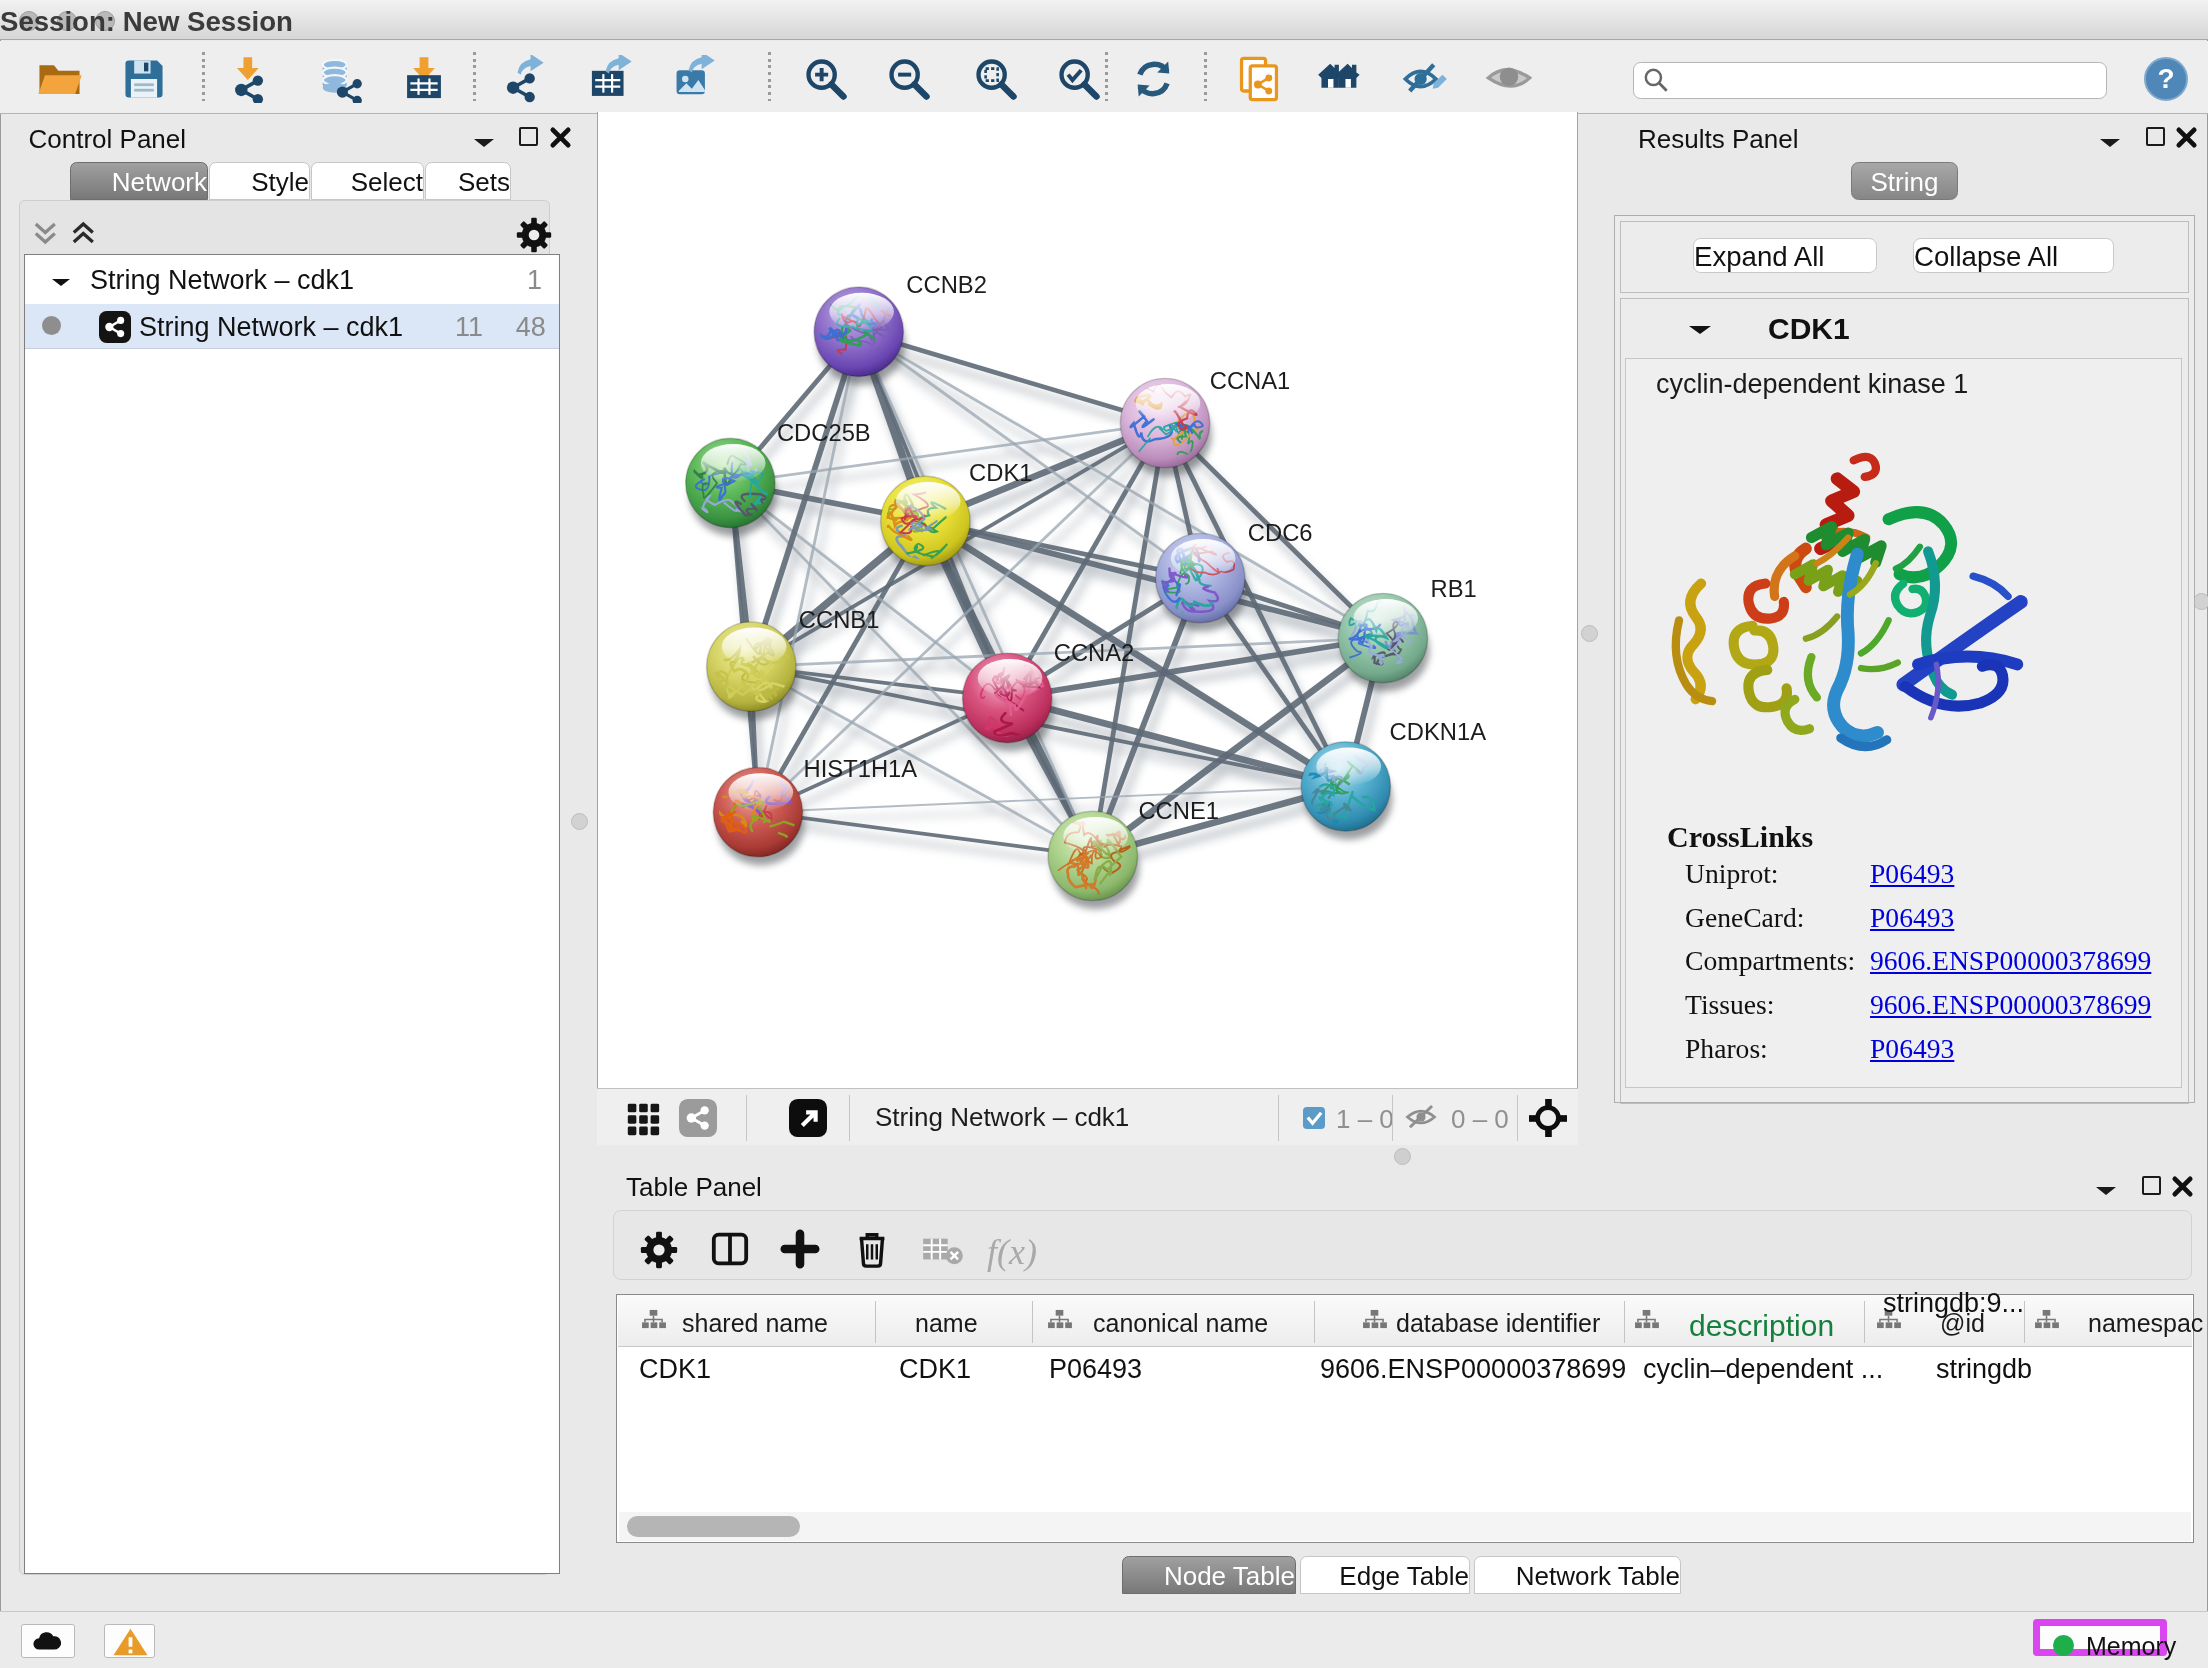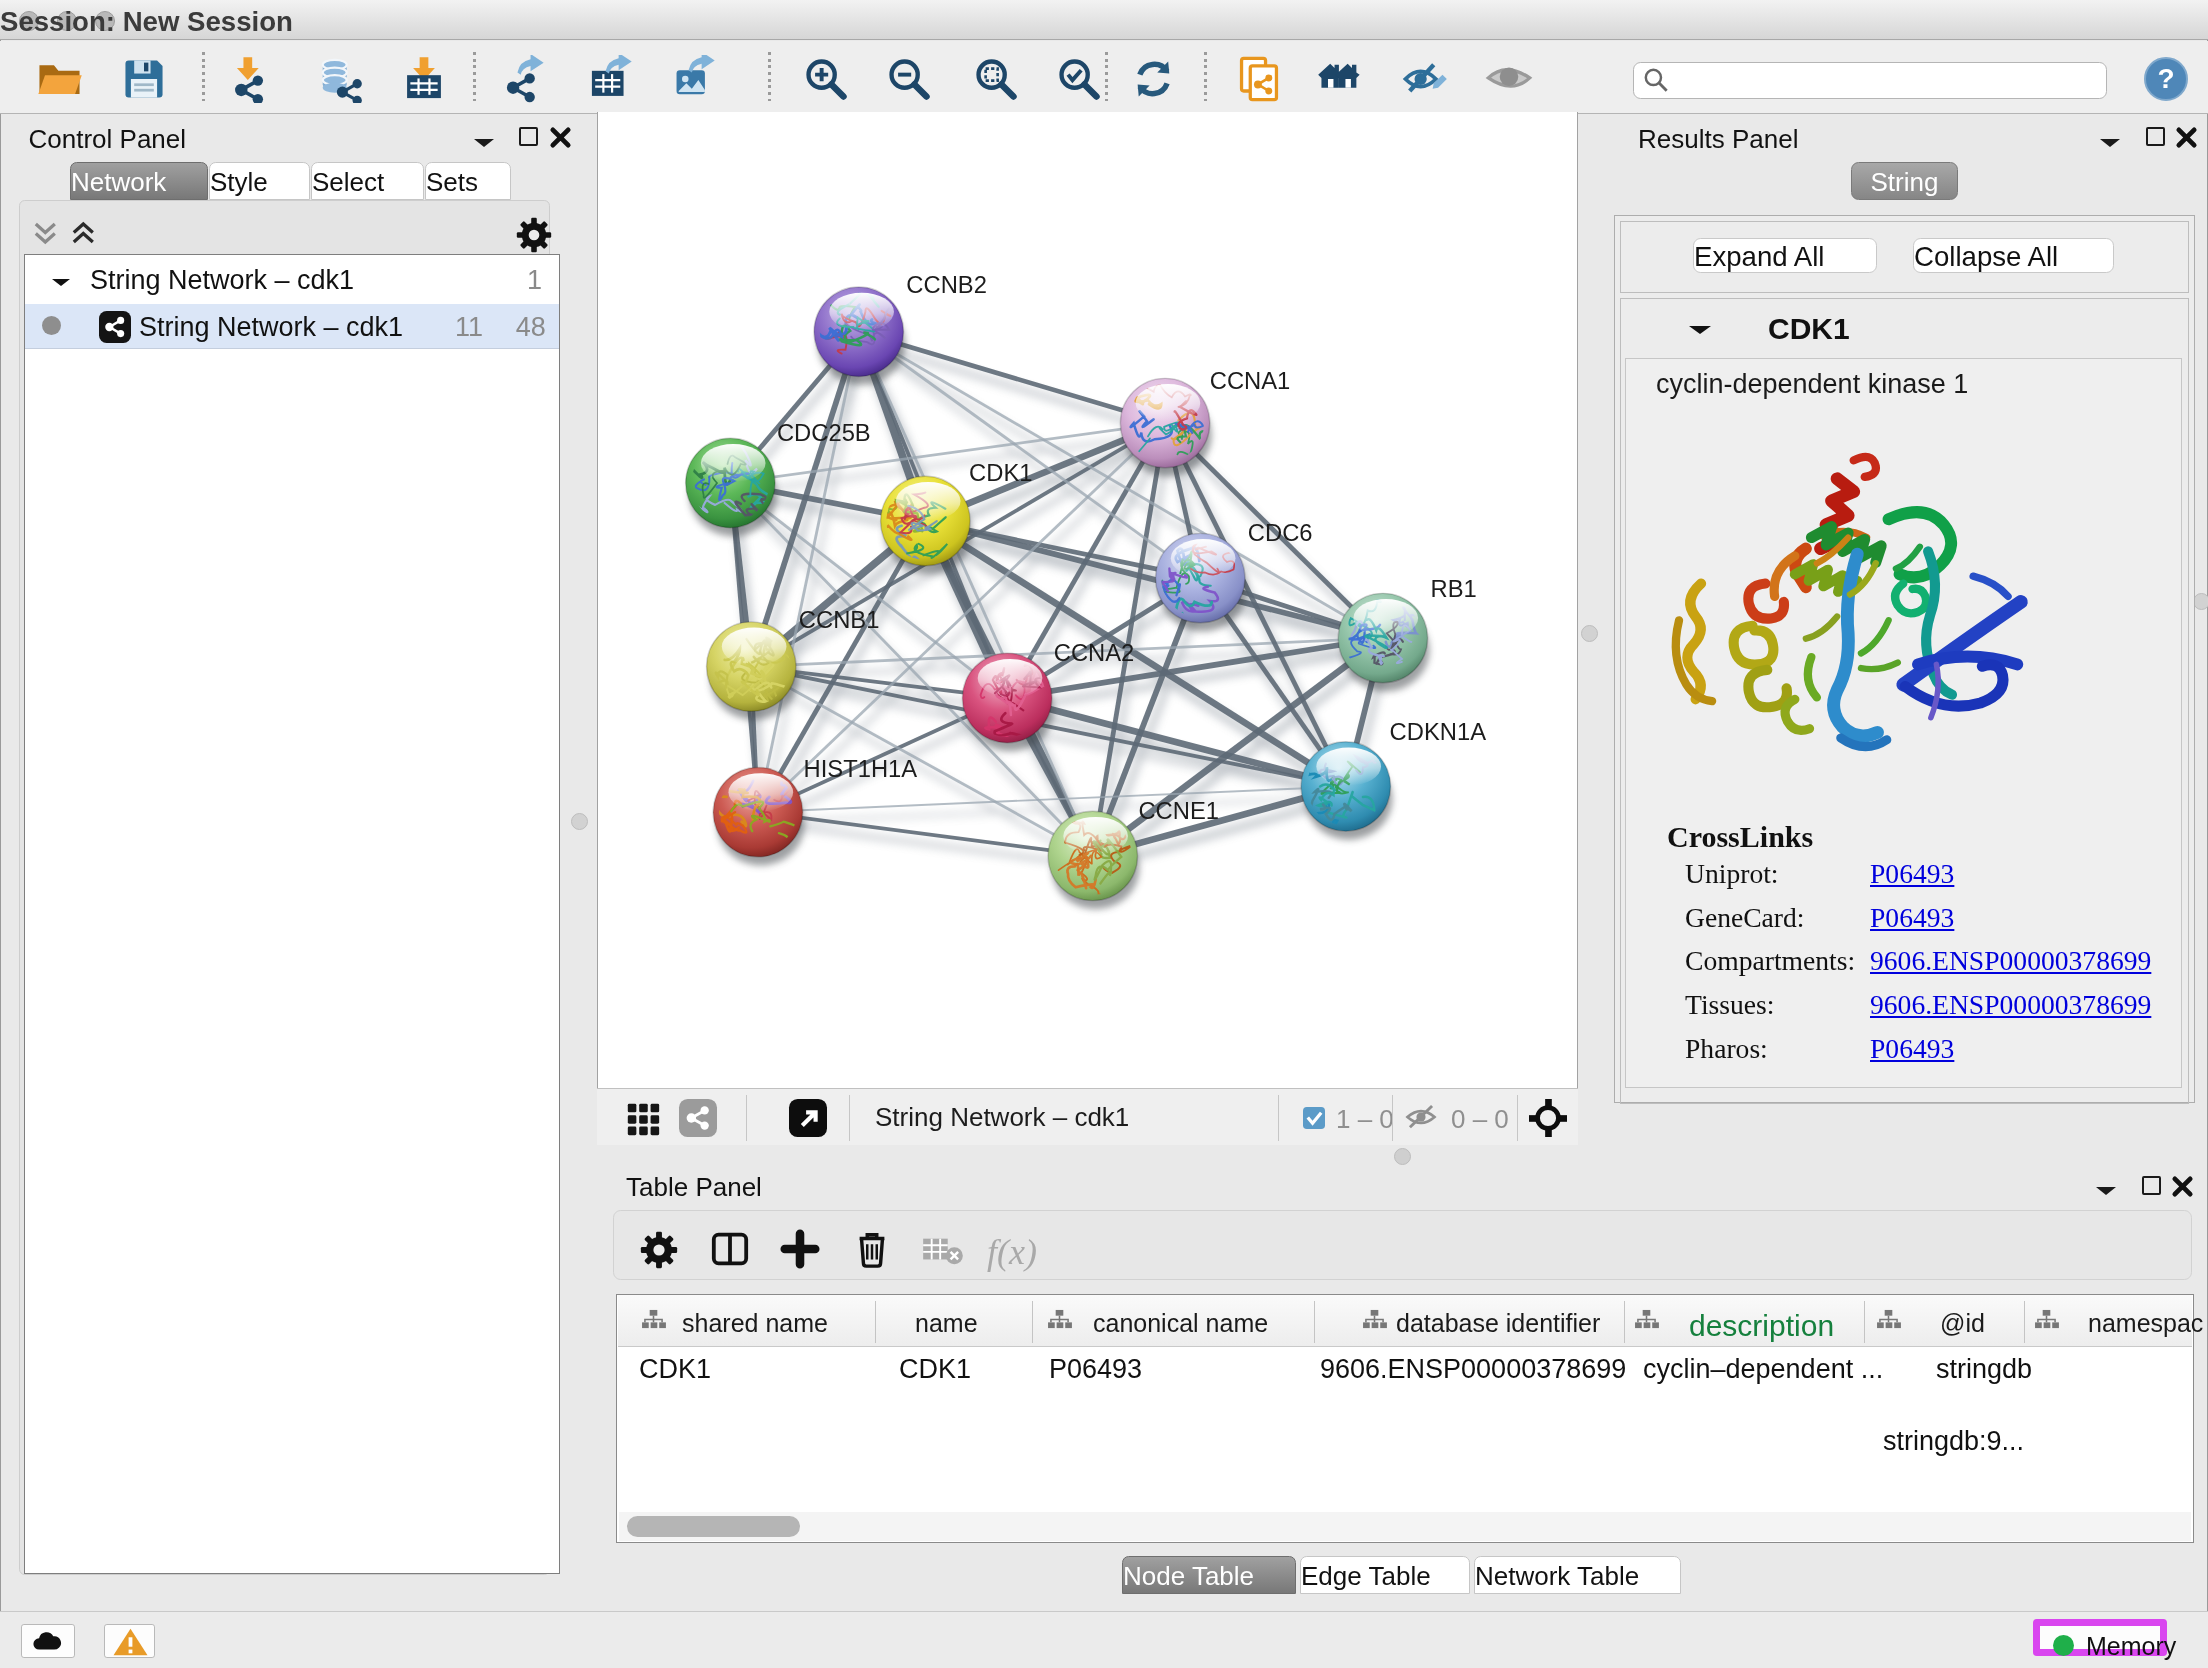--- a/index.html
+++ b/index.html
@@ -8,21 +8,21 @@
 .tl { position:absolute; top:10.5px; width:20px; height:20px; border-radius:50%;
   background:#b9b9b9; border:1px solid #9d9d9d; }
 .titletext { position:absolute; top:5.7px; width:100%; text-align:left; font-size:27.6px; font-weight:600; color:#3b3b3b; }
 .toolbar { position:absolute; left:0; top:41px; width:100%; height:73px; background:#eeeeee; border-bottom:1.9px solid #b4b4b4; }
 .vsep { position:absolute; top:11.4px; height:49px; width:2.9px; background:repeating-linear-gradient(#9a9a9a 0 2.9px, transparent 2.9px 6.7px); }
 .vsep2 { position:absolute; top:5.7px; height:46px; width:1px; background:#c6c6c6; }
 .searchbox { position:absolute; left:1633px; top:21px; width:474px; height:37px; background:#fff;
   border:1.9px solid #b5b5b5; border-radius:7.6px; }
 .searchbox svg { margin:2.9px 0 0 7.6px; }
 .panelTitle { position:absolute; font-size:26px; color:#111; }
-.tab { position:absolute; height:38px; line-height:38px; text-align:left; font-size:26px; color:#111;
+.tab { position:absolute; height:38px; line-height:38px; text-align:right; font-size:26px; color:#111;
   background:#fff; border:1px solid #c6c6c6; border-radius:6.7px 6.7px 0 0; }
 .tab.sel { background:linear-gradient(#a0a0a0,#787878); color:#fff; border-color:#6e6e6e; }
 .btn { position:absolute; background:#fff; border:1px solid #c9c9c9; border-radius:7.6px; text-align:left;
   font-size:27.6px; color:#111; }
 .canvas { position:absolute; left:597px; top:112px; width:981px; height:976px;
   background:#fff; border-left:1.9px solid #a2a2a2; border-right:1.9px solid #a2a2a2; }
 </style></head>
 <body>
 <div class="titlebar">
   <div class="tl" style="left:19px"></div>
@@ -831,21 +831,21 @@
       <rect x="10" y="14" width="7" height="6" fill="#777"></rect>
       <rect x="19" y="14" width="7" height="6" fill="#777"></rect>
       <path d="M13 7 v4 M4 14 v-3 h18 v3 M13 11 v3" stroke="#777" stroke-width="1.6" fill="none"></path>
     </svg></div>
 <div style="position:absolute;left:2088px;top:1309px;font-size:25px;color:#1a1a1a">namespac</div>
 <div style="position:absolute;left:639px;top:1354px;font-size:27px;color:#111">CDK1</div>
 <div style="position:absolute;left:899px;top:1354px;font-size:27px;color:#111">CDK1</div>
 <div style="position:absolute;left:1049px;top:1354px;font-size:27px;color:#111">P06493</div>
 <div style="position:absolute;left:1320px;top:1354px;font-size:27px;color:#111">9606.ENSP00000378699</div>
 <div style="position:absolute;left:1643px;top:1354px;font-size:27px;color:#111">cyclin–dependent ...</div>
-<div style="position:absolute;left:1883px;top:1426px;font-size:27px;color:#111">stringdb:9...</div>
+<div style="position:absolute;left:1883px;top:1288px;font-size:27px;color:#111">stringdb:9...</div>
 <div style="position:absolute;left:1936px;top:1354px;font-size:27px;color:#111">stringdb</div>
 <div style="position:absolute;left:619px;top:1512px;width:1572px;height:28.5px;background:#f4f4f4"></div>
 <div style="position:absolute;left:627px;top:1516px;width:173px;height:21px;background:#b5b5b5;border-radius:10.5px"></div>
 <div class="tab sel" style="left:1122px;top:1556px;width:174px;height:38px;line-height:38px">Node Table</div>
 <div class="tab" style="left:1300px;top:1556px;width:170px;height:38px;line-height:38px">Edge Table</div>
 <div class="tab" style="left:1474px;top:1556px;width:207px;height:38px;line-height:38px">Network Table</div>
 <div style="position:absolute;left:0;top:1611px;width:2208px;height:57px;background:#ebebeb;border-top:1px solid #c9c9c9"></div>
 <div style="position:absolute;left:21px;top:1624px;width:54px;height:34px;background:#fdfdfd;border:1px solid #b9b9b9;border-radius:2.9px"><svg width="54" height="34" viewBox="0 0 57 36">
       <path d="M18 26 a6 6 0 0 1 0 -12 a8 8 0 0 1 15 -2 a7 7 0 0 1 6 12 q-2 2 -5 2 Z" fill="#111"></path>
     </svg></div>

